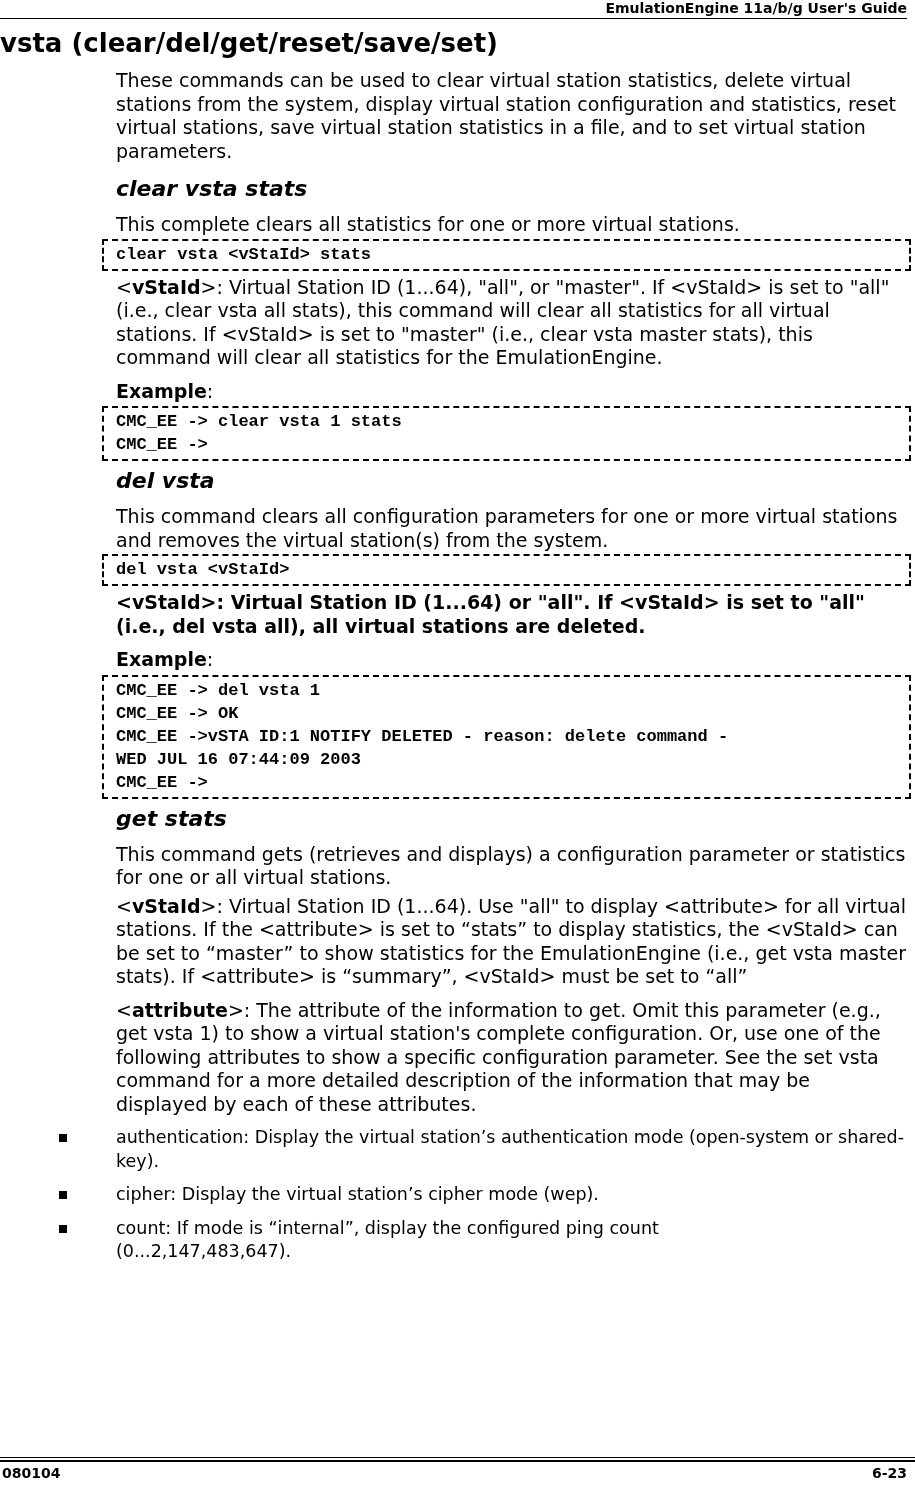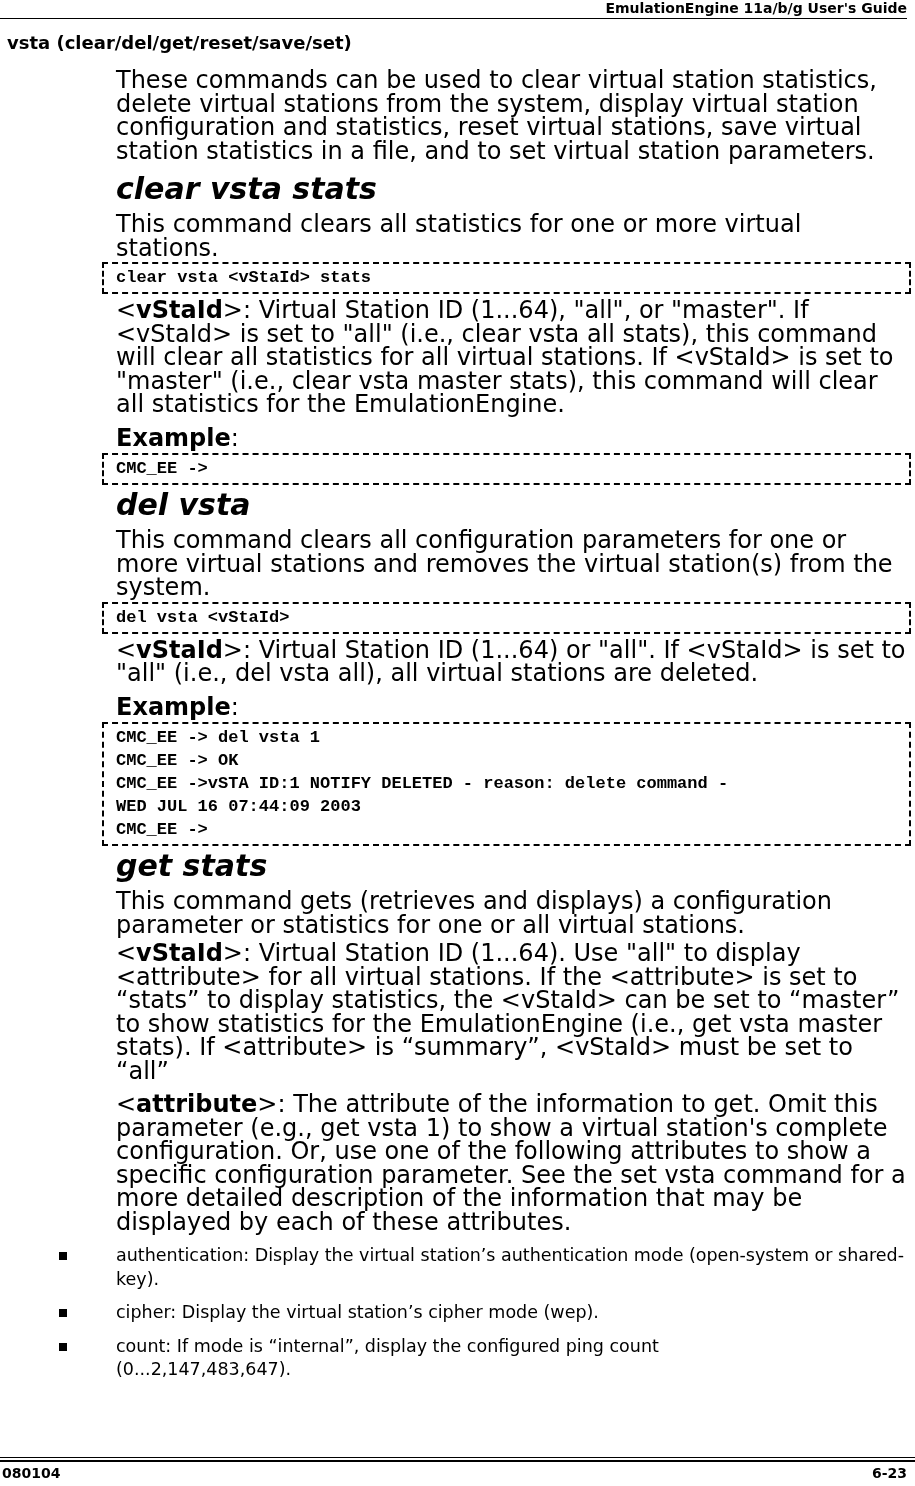--- a/index.html
+++ b/index.html
@@ -6,26 +6,26 @@
     body {
       width: 915px; height: 1486px; position: relative; overflow: hidden;
       font-family: "DejaVu Sans", sans-serif; color: #000;
     }
     .header {
       position: absolute; left: 0; top: 0; width: 907px; height: 18px;
       border-bottom: 1px solid #000;
       text-align: right; font-weight: bold; font-size: 14px; line-height: 16px;
     }
     .section-title {
-      position: absolute; left: 7px; top: 28px;
-      font-weight: bold; font-size: 18px; line-height: 30px;
+      position: absolute; left: 0; top: 28px;
+      font-weight: bold; font-size: 26px; line-height: 30px;
     }
     .content { position: absolute; left: 116px; top: 69px; width: 790px; }
-    p { margin: 0; font-size: 24px; line-height: 23.5px; }
-    .sub { font-weight: bold; font-style: italic; font-size: 30px; line-height: 30px; margin: 0; }
+    p { margin: 0; font-size: 19px; line-height: 23.5px; }
+    .sub { font-weight: bold; font-style: italic; font-size: 22px; line-height: 30px; margin: 0; }
     .code {
       margin-left: -14px; width: 809px; box-sizing: border-box;
       border: 2px dashed #000; padding: 2px 12px 3px 12px;
       font-family: "Liberation Mono", monospace; font-weight: bold; font-size: 17px; line-height: 23px;
       white-space: pre;
     }
     .code div { height: 23px; }
     .bullets { margin: 0; padding: 0; list-style: none; }
     .bullets li { position: relative; font-size: 17.5px; line-height: 23.5px; }
     .bullet-icon {
@@ -42,34 +42,34 @@
 <div class="header">
   <span>EmulationEngine 11a/b/g User's Guide</span>
 </div>
 
 <div class="section-title">vsta (clear/del/get/reset/save/set)</div>
 
 <div class="content">
   <p style="margin-bottom:11px;">These commands can be used to clear virtual station statistics, delete virtual stations from the system, display virtual station configuration and statistics, reset virtual stations, save virtual station statistics in a file, and to set virtual station parameters.</p>
 
   <h3 class="sub" style="margin-bottom:9px;">clear vsta stats</h3>
-  <p style="margin-bottom:2px;">This command clears all statistics for one or more virtual stations.</p>
+  <p style="margin-bottom:2px;">This complete clears all statistics for one or more virtual stations.</p>
   <div class="code"><div>clear vsta &lt;vStaId&gt; stats</div></div>
   <p style="margin-top:5px;margin-bottom:10px;">
     <span>&lt;</span><b>vStaId</b><span>&gt;: Virtual Station ID (1...64), "all", or "master".  If &lt;vStaId&gt; is set to "all" (i.e., clear vsta all stats), this command will clear all statistics for all virtual stations. If &lt;vStaId&gt; is set to "master" (i.e., clear vsta master stats), this command will clear all statistics for the EmulationEngine.</span>
   </p>
   <p style="margin-bottom:3px;">
     <b>Example</b><span>:</span>
   </p>
-  <div class="code"><div>CMC_EE -&gt;</div></div>
+  <div class="code"><div>CMC_EE -&gt; clear vsta 1 stats</div><div>CMC_EE -&gt;</div></div>
 
   <h3 class="sub" style="margin-top:5px;margin-bottom:9px;">del vsta</h3>
   <p style="margin-bottom:2px;">This command clears all configuration parameters for one or more virtual stations and removes the virtual station(s) from the system.</p>
   <div class="code"><div>del vsta &lt;vStaId&gt;</div></div>
-  <p style="margin-top:5px;margin-bottom:10px;">
+  <p style="margin-top:5px;margin-bottom:10px;font-weight:bold;">
     <span>&lt;</span><b>vStaId</b><span>&gt;: Virtual Station ID (1...64) or "all". If &lt;vStaId&gt; is set to "all" (i.e., del vsta all), all virtual stations are deleted.</span>
   </p>
   <p style="margin-bottom:3px;">
     <b>Example</b><span>:</span>
   </p>
   <div class="code"><div>CMC_EE -&gt; del vsta 1</div><div>CMC_EE -&gt; OK</div><div>CMC_EE -&gt;vSTA ID:1 NOTIFY DELETED - reason: delete command -</div><div>WED JUL 16 07:44:09 2003</div><div>CMC_EE -&gt;</div></div>
 
   <h3 class="sub" style="margin-top:5px;margin-bottom:9px;">get stats</h3>
   <p style="margin-bottom:2px;">This command gets (retrieves and displays) a configuration parameter or statistics for one or all virtual stations.</p>
   <p style="margin-top:5px;margin-bottom:10px;">

